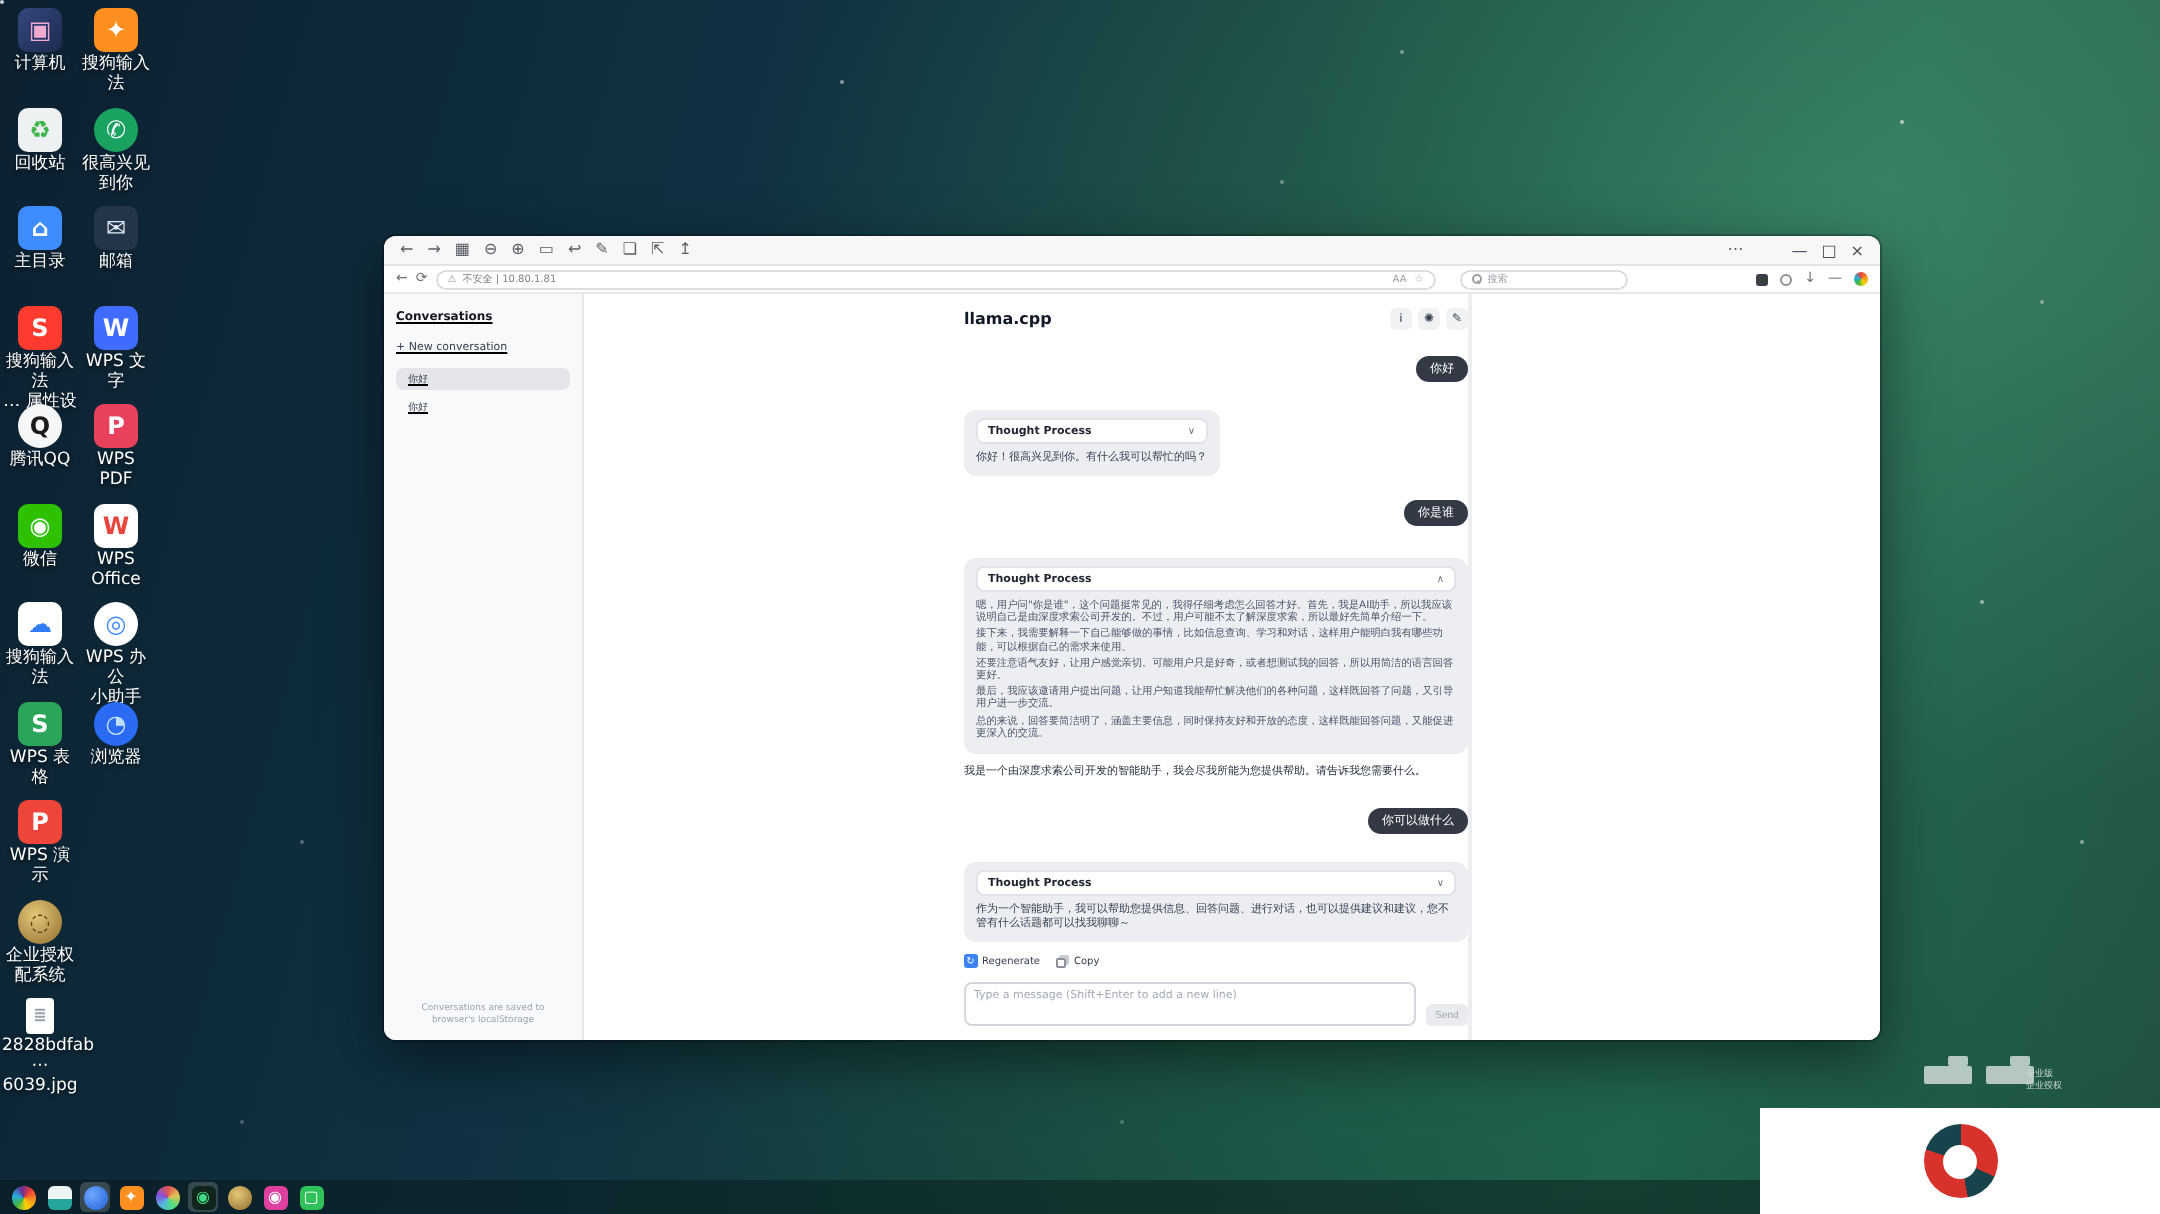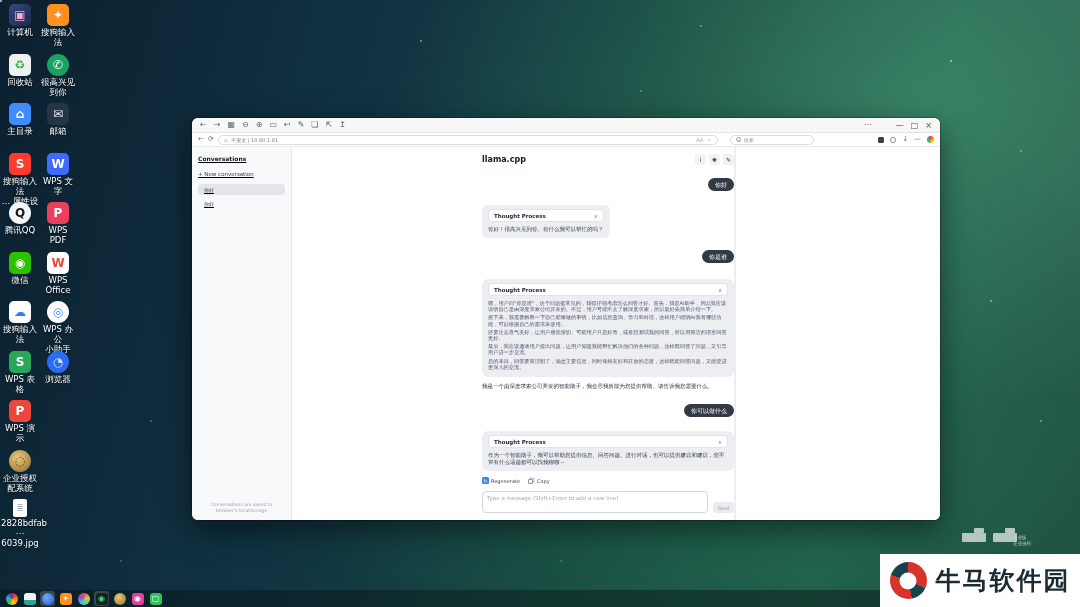--- a/index.html
+++ b/index.html
@@ -454,14 +454,13 @@
   <span class="mach"></span>
   <span class="mach"></span>
 </div>
 <div class="editionbadge">
   <div>专业版</div>
   <div>企业授权</div>
 </div>
 
 <div class="logobox">
   <span class="logomark"></span>
-  <span class="logotext">牛马软件园</span>
 </div>
 
 </body></html>

